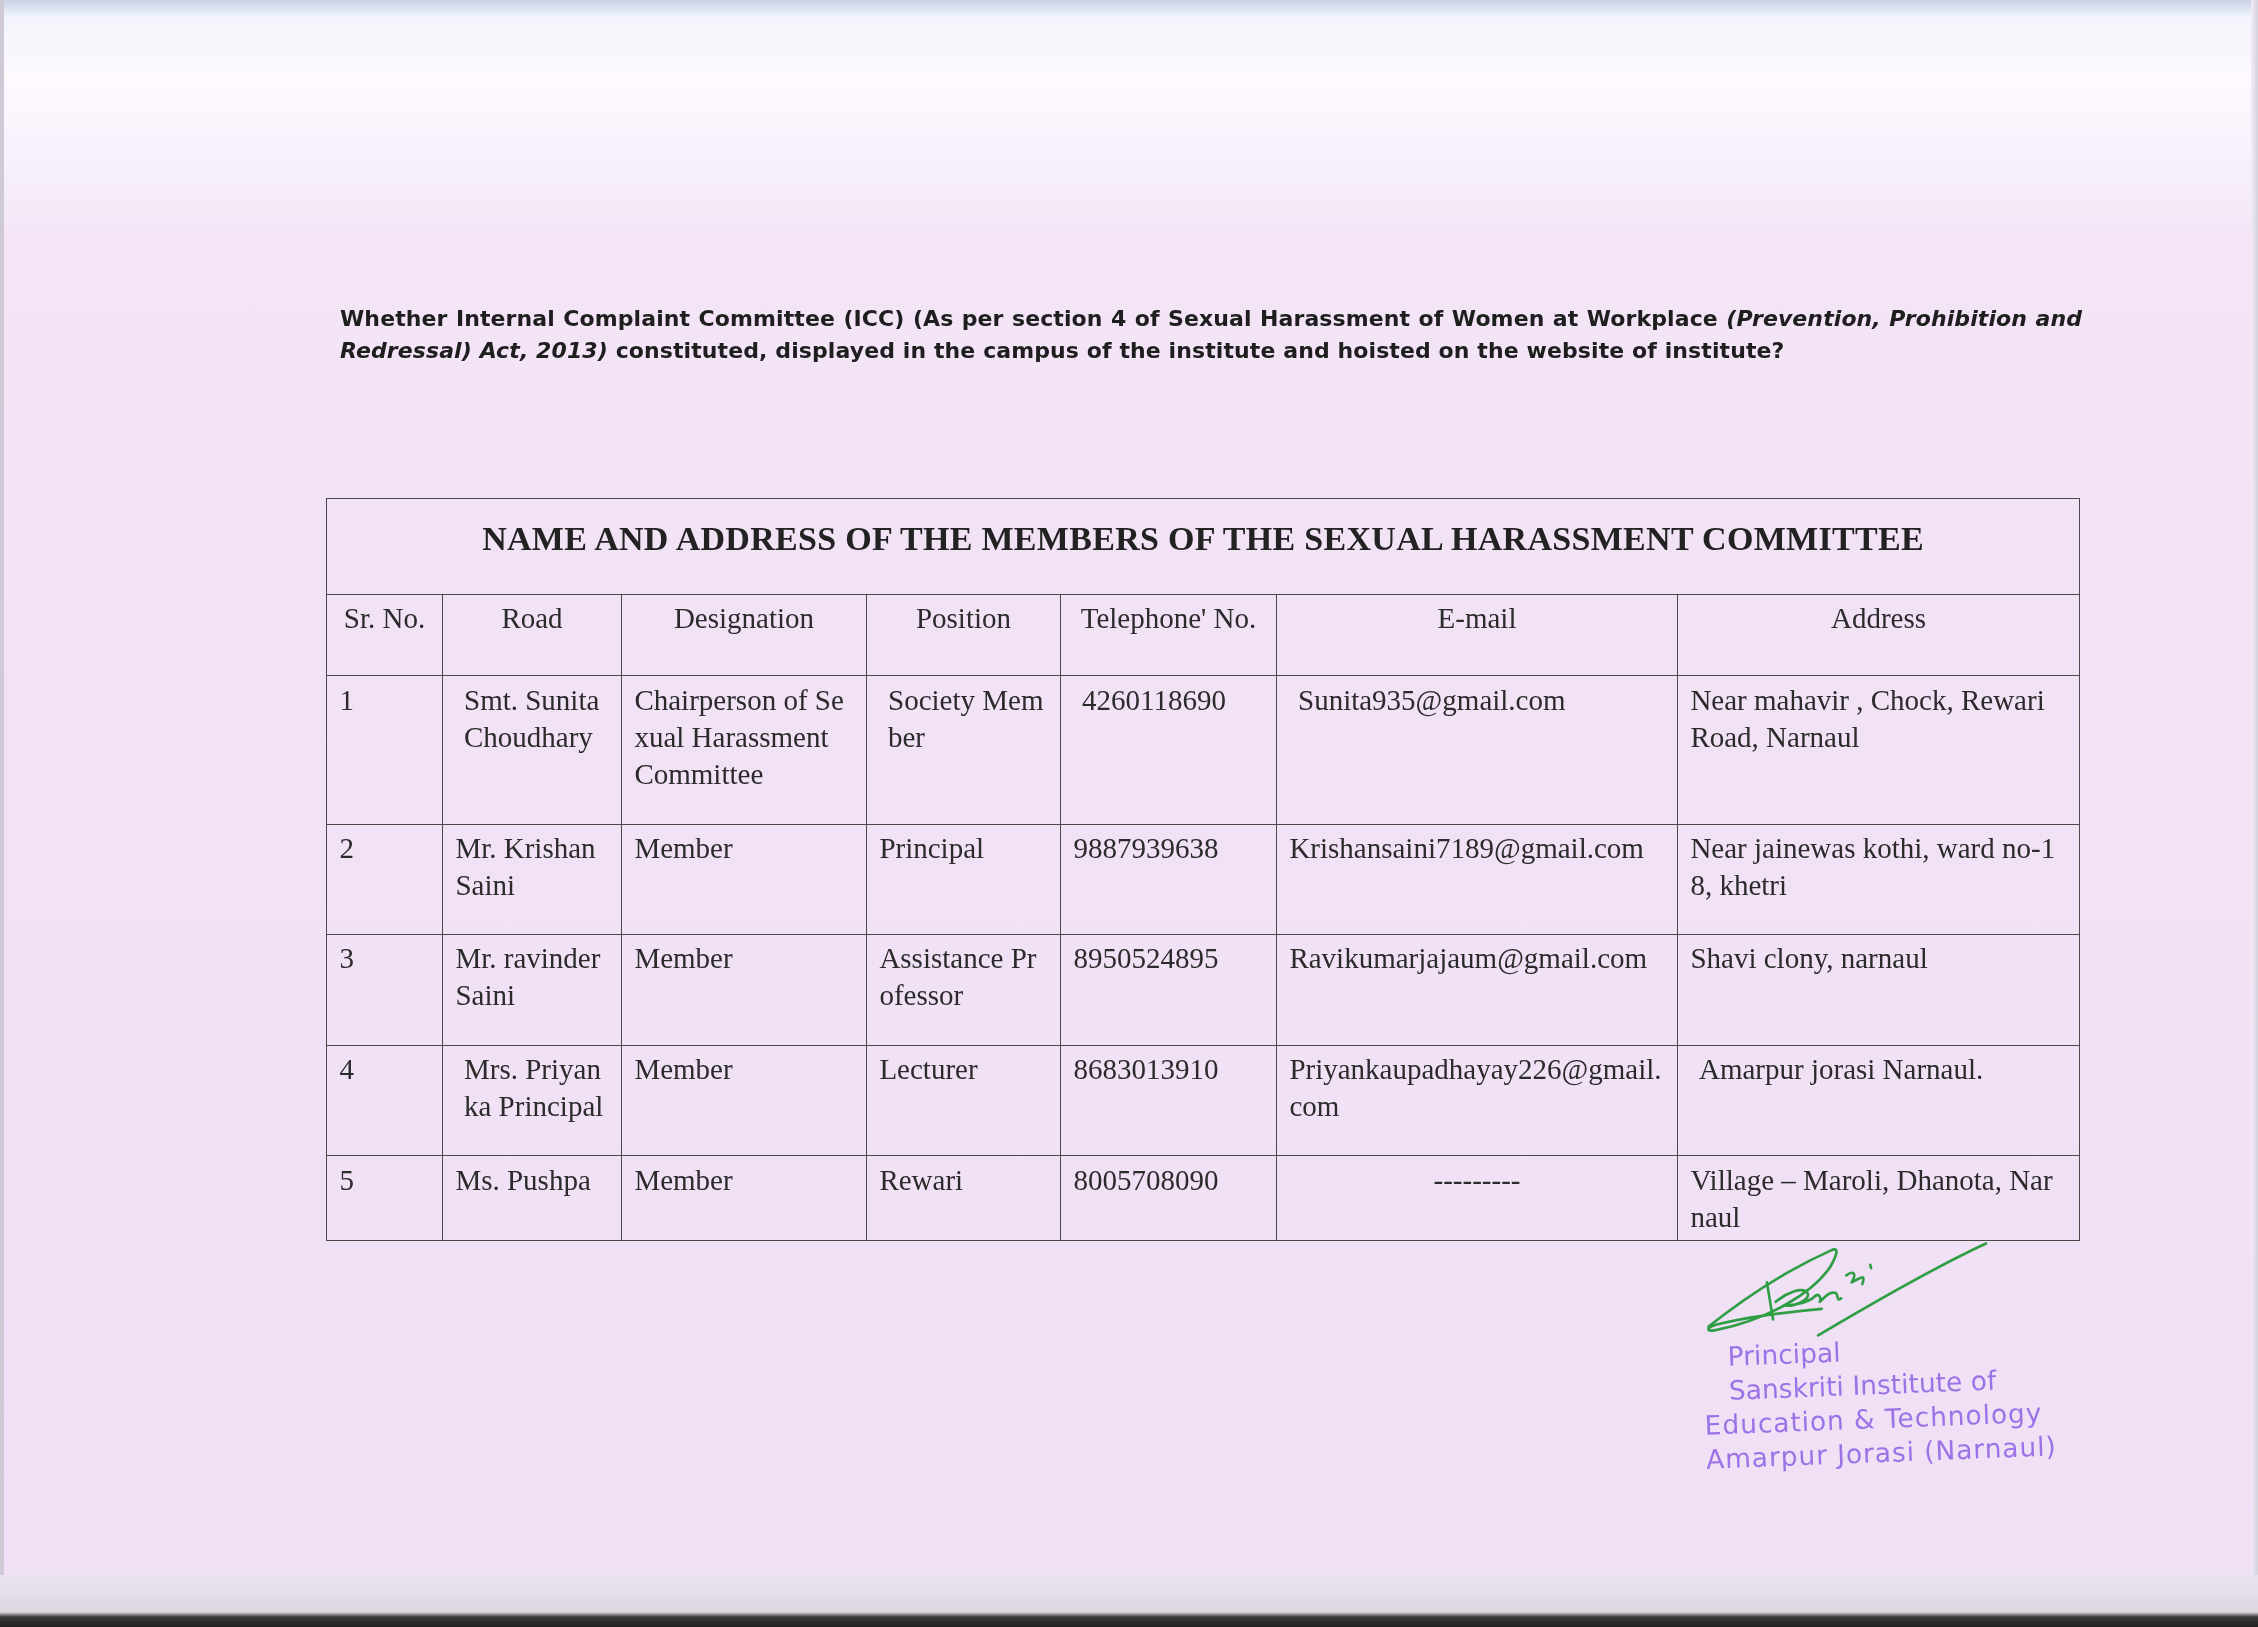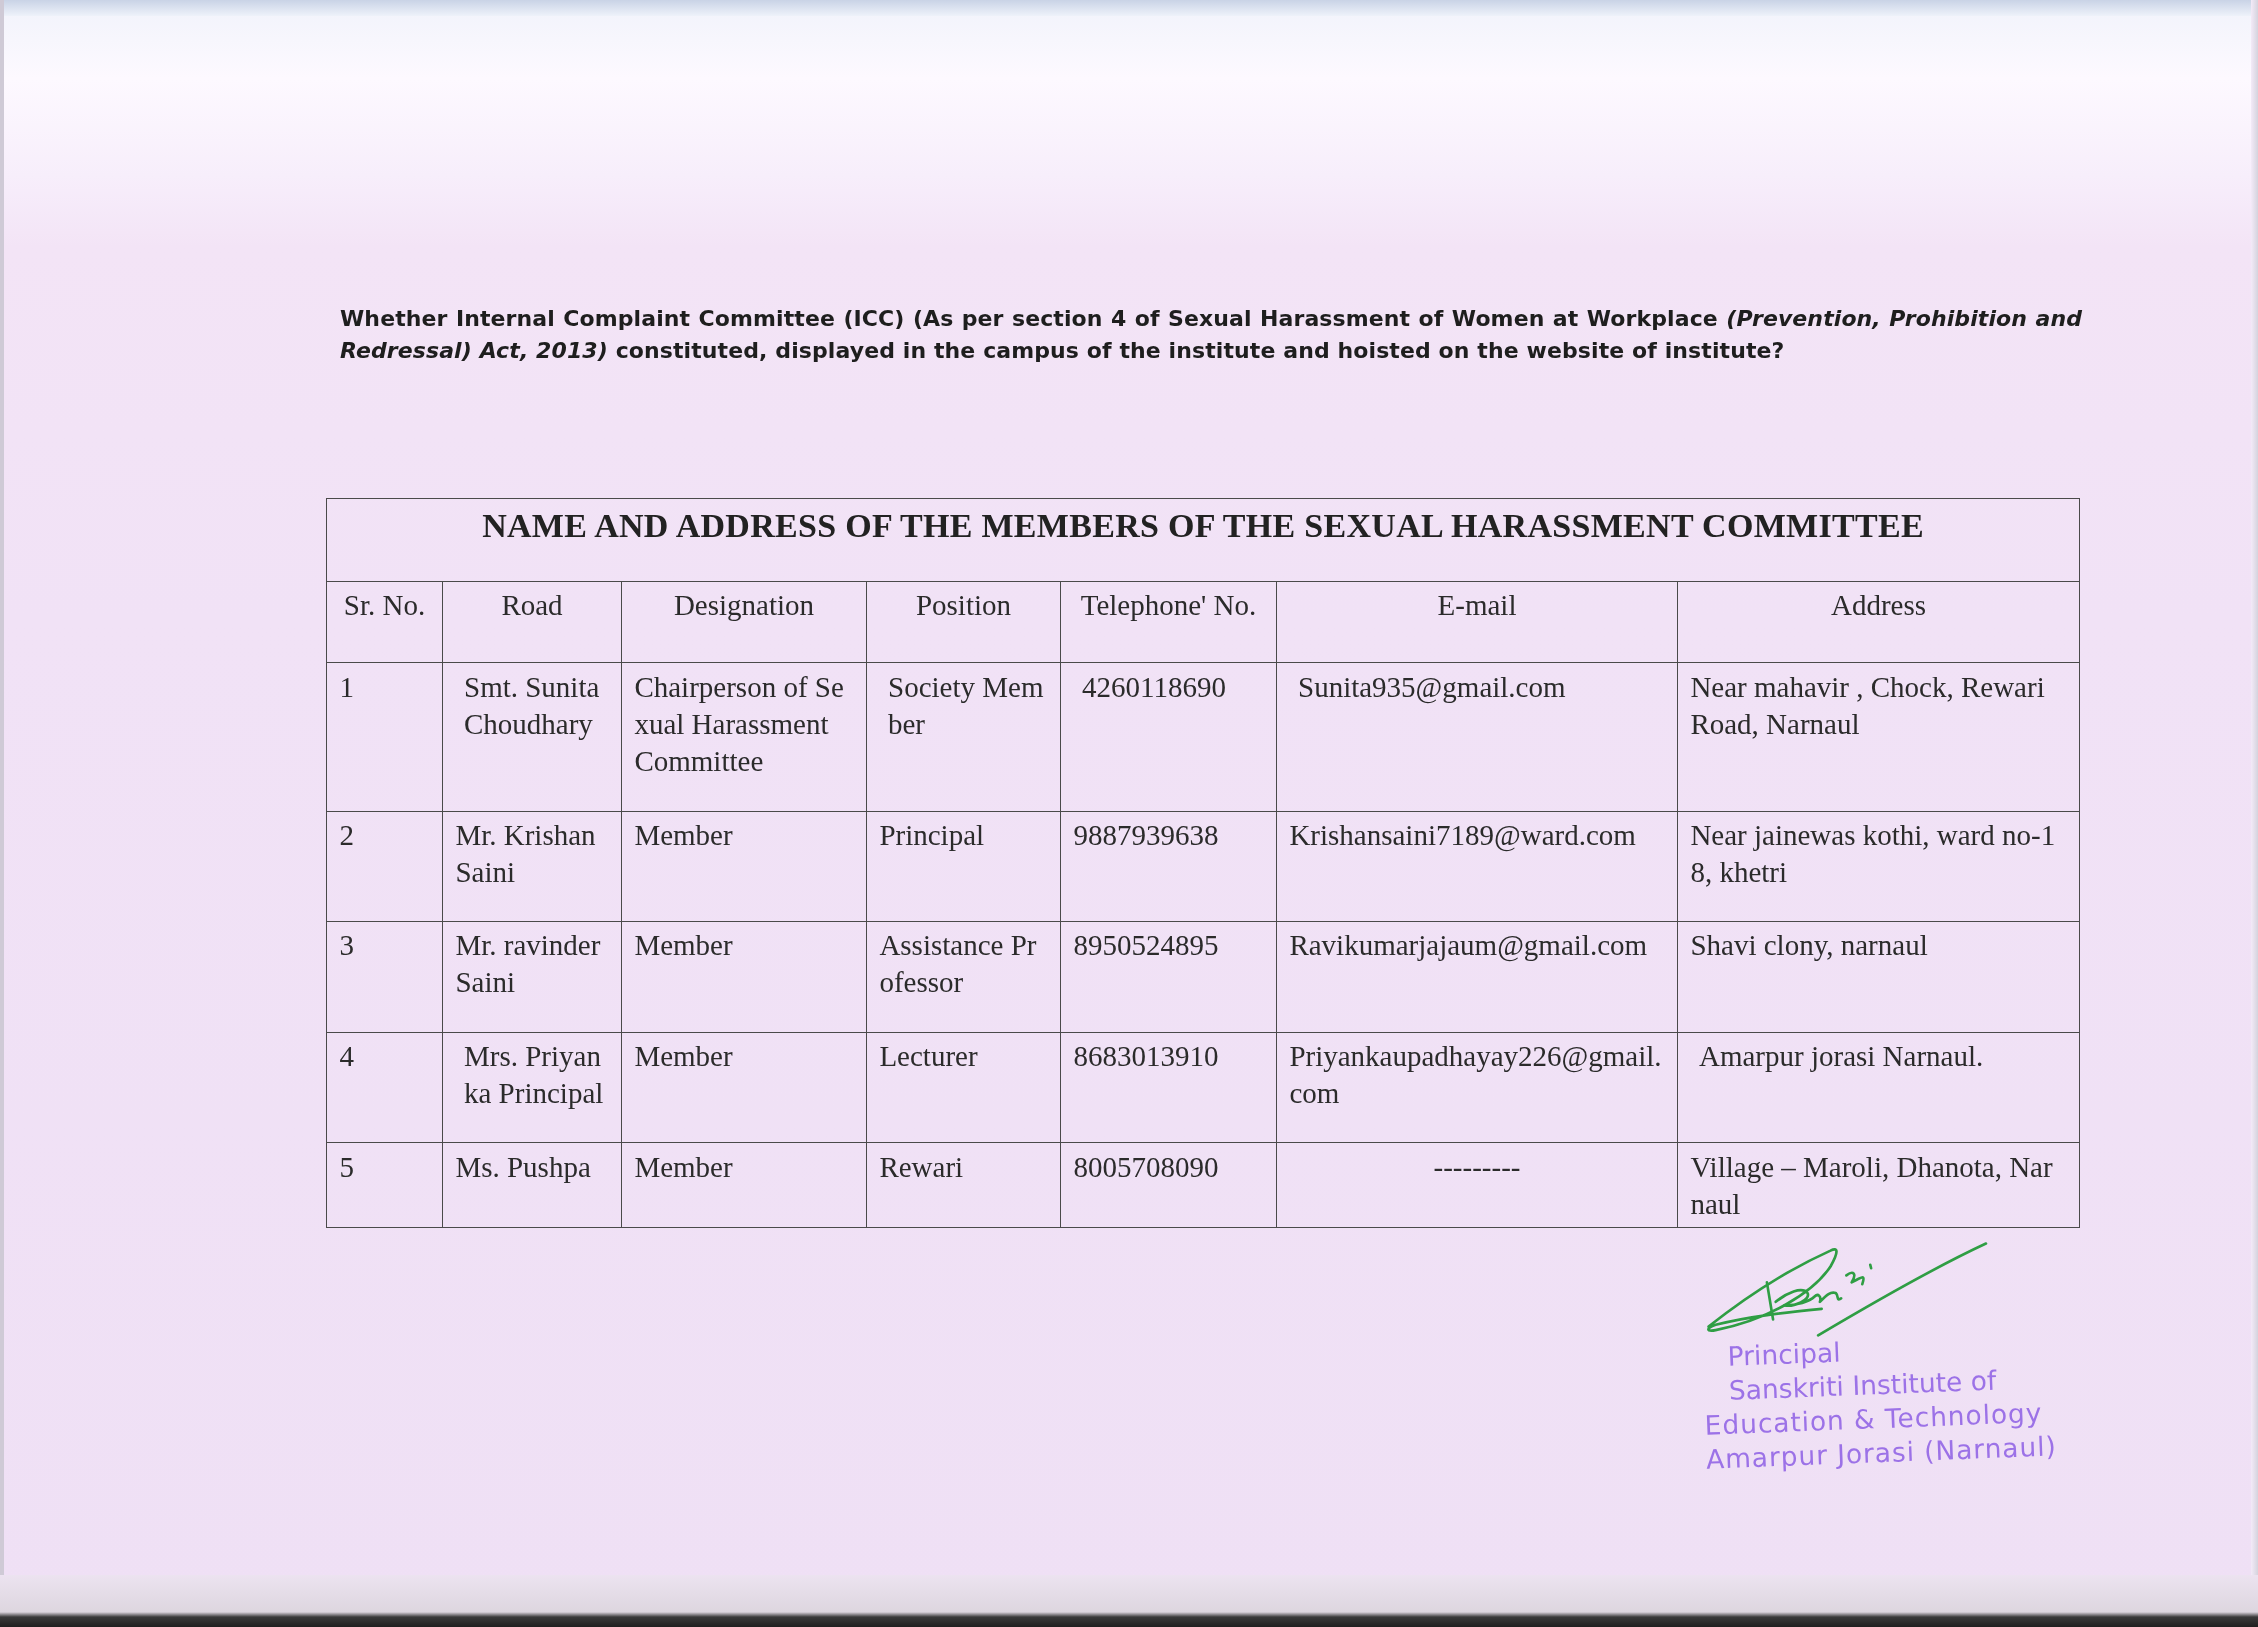--- a/index.html
+++ b/index.html
@@ -32,21 +32,21 @@
 
   table.committee {
     position: absolute; left: 326px; top: 498px;
     border-collapse: collapse; table-layout: fixed; width: 1754px;
   }
   table.committee td {
     border: 1.8px solid #4a4a4a; vertical-align: top; padding: 5.3px 12.4px 3.5px 12.4px;
     font-size: 29px; line-height: 37px; color: #2b2b2b; word-break: break-all;
   }
   table.committee td.title {
-    height: 72px; text-align: center; vertical-align: top; padding-top: 6px;
+    height: 72px; text-align: center; vertical-align: top; padding-top: 19px;
     font-weight: bold; font-size: 34px; line-height: 41px; letter-spacing: 0.3px; color: #222;
   }
   tr.head td { height: 72px; text-align: center; }
   tr.r1 td { height: 139px; }
   tr.r2 td { height: 100px; }
   tr.r3 td { height: 101px; }
   tr.r4 td { height: 101px; }
   tr.r5 td { height: 75px; }
   td.center { text-align: center; }
   td.ind { padding-left: 21px !important; }
@@ -107,21 +107,21 @@
     <td class="ind">4260118690</td>
     <td class="ind">Sunita935@gmail.com</td>
     <td>Near mahavir , Chock, Rewari Road, Narnaul</td>
   </tr>
   <tr class="r2">
     <td>2</td>
     <td>Mr. Krishan Saini</td>
     <td>Member</td>
     <td>Principal</td>
     <td>9887939638</td>
-    <td>Krishansaini7189@ward.com</td>
+    <td>Krishansaini7189@gmail.com</td>
     <td>Near jainewas kothi, ward no-18, khetri</td>
   </tr>
   <tr class="r3">
     <td>3</td>
     <td>Mr. ravinder Saini</td>
     <td>Member</td>
     <td>Assistance Professor</td>
     <td>8950524895</td>
     <td>Ravikumarjajaum@gmail.com</td>
     <td>Shavi clony, narnaul</td>

